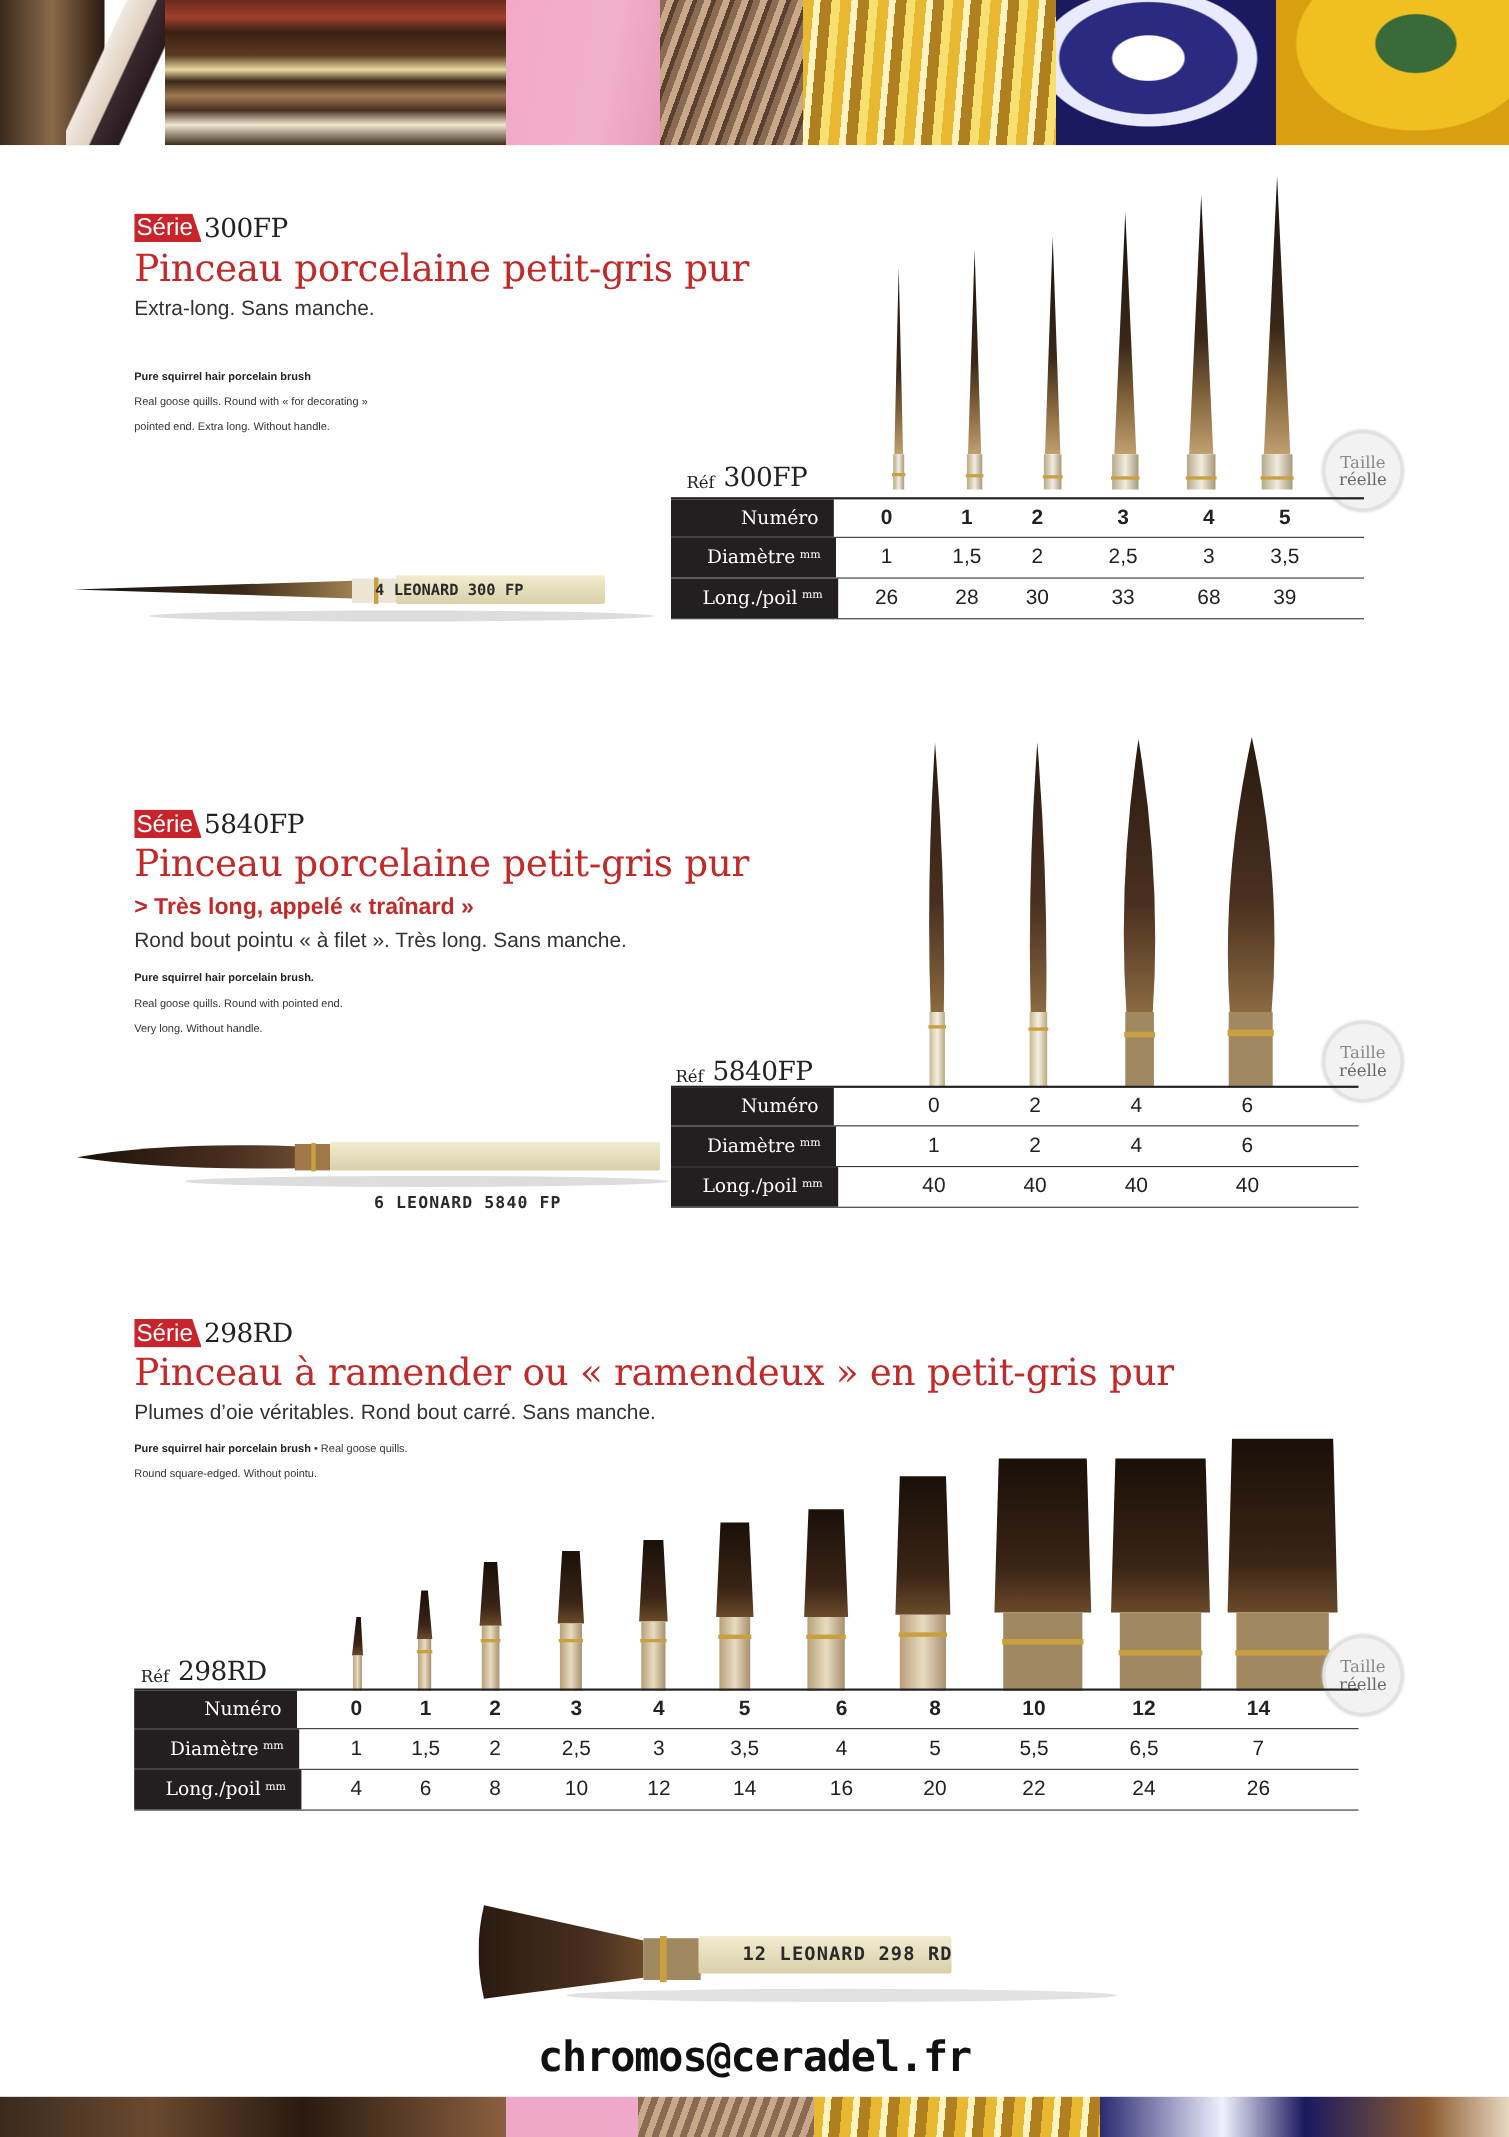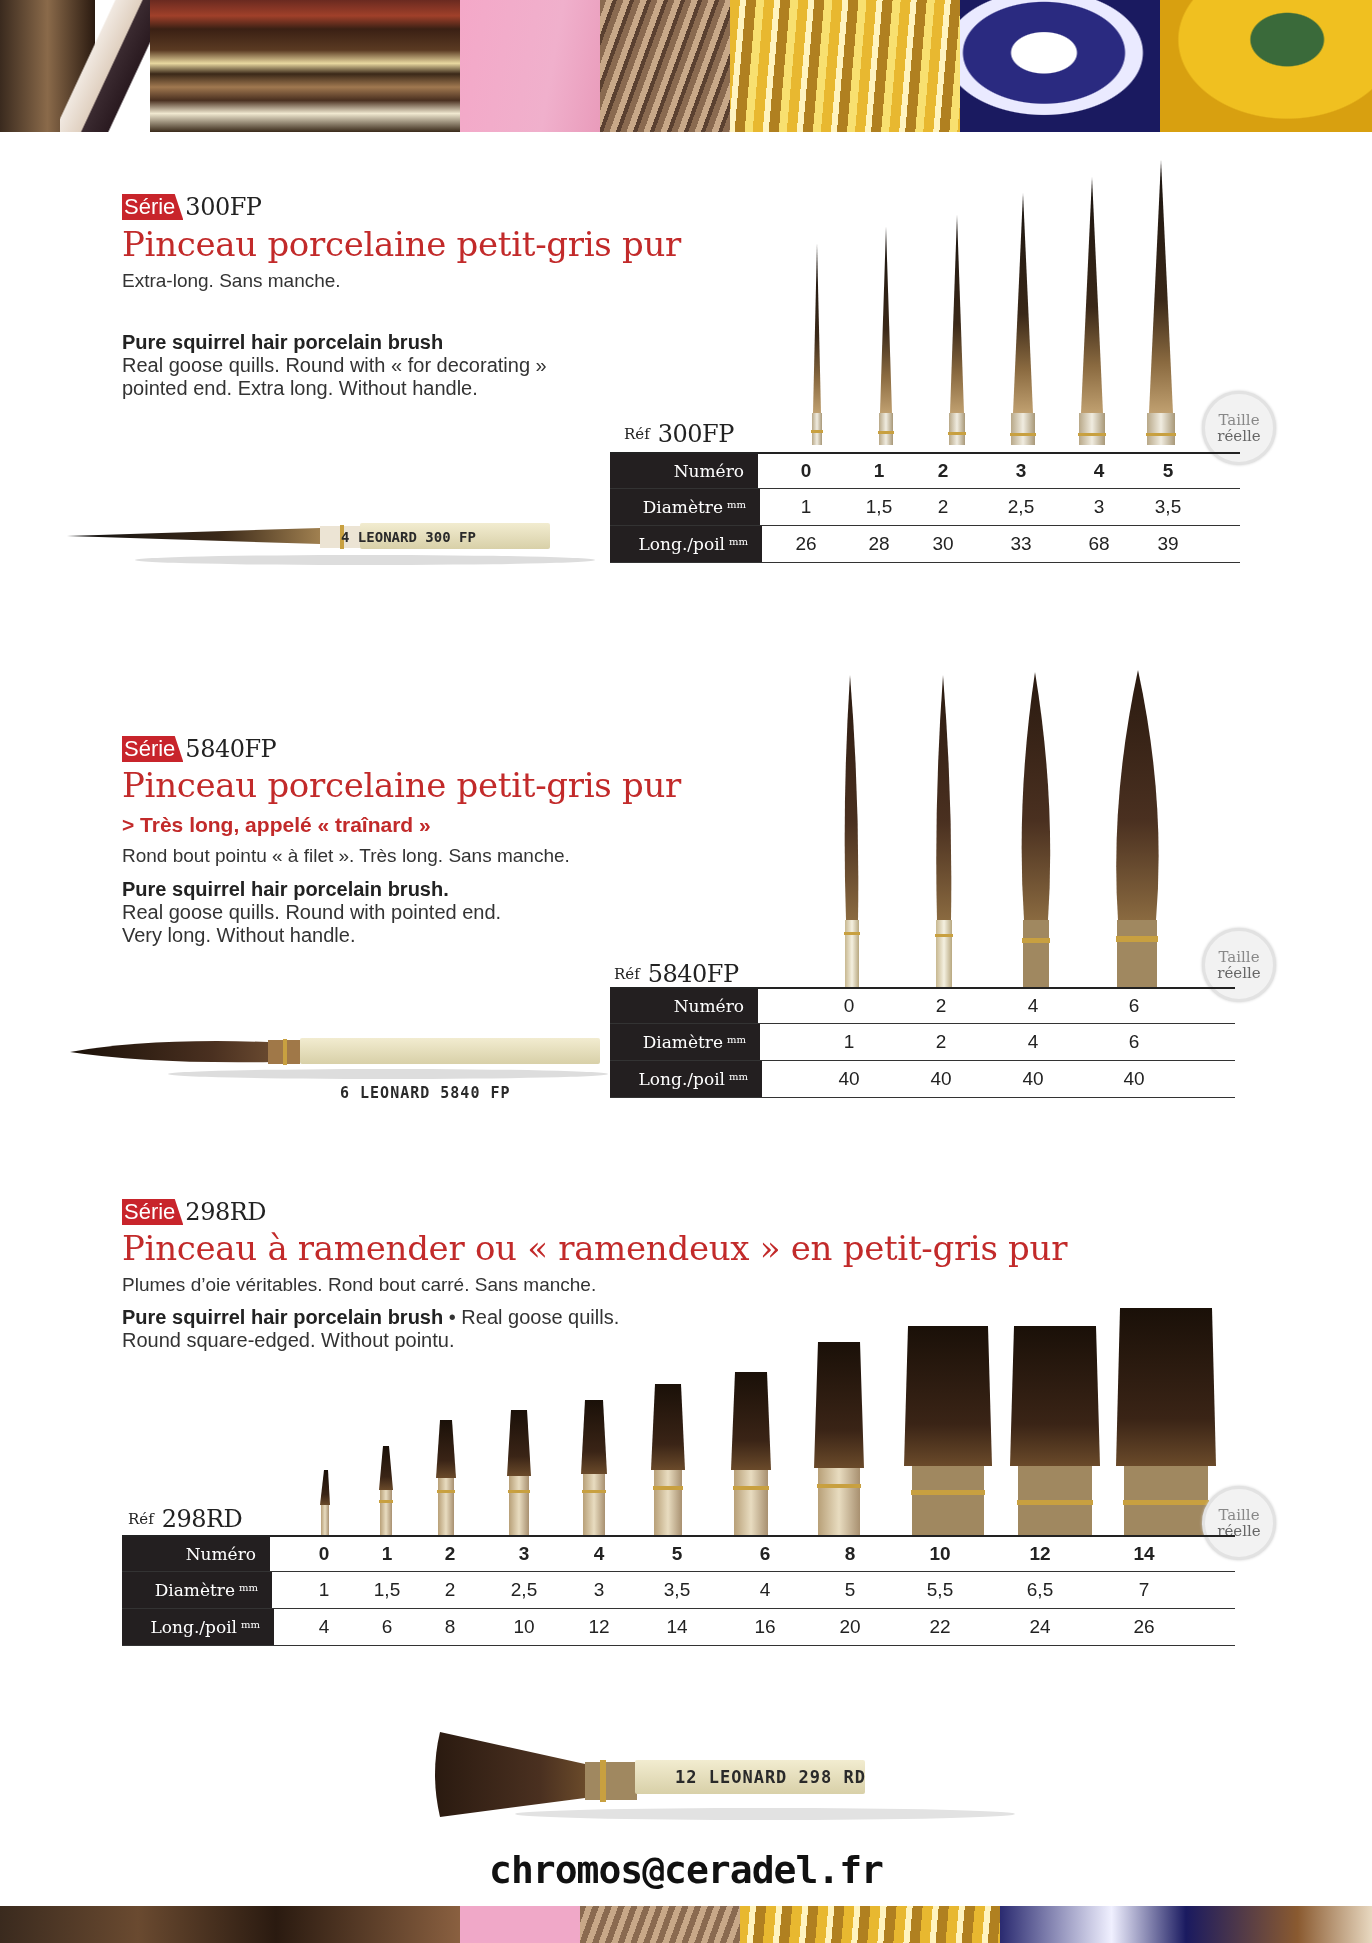--- a/index.html
+++ b/index.html
@@ -7,23 +7,23 @@
   .banner { position: absolute; left: 0; width: 1372px; overflow: hidden; }
   .banner-top { top: 0; height: 132px; }
   .banner-bottom { top: 1906px; height: 37px; }
   .strip { position: absolute; top: 0; height: 100%; }
   .serie-line { position: absolute; left: 122px; display: flex; align-items: flex-end; height: 30px; }
   .serie-tag { background: #c8242b; color: #fff; font-family: "Liberation Sans", sans-serif; font-size: 22px; padding: 0 8px 0 2px; line-height: 26px; clip-path: polygon(0 0, 86% 0, 100% 100%, 0 100%); }
   .serie-code { font-family: "DejaVu Serif", serif; font-size: 24px; color: #222; line-height: 26px; margin-left: 2px; letter-spacing: -0.5px; }
   .title { position: absolute; left: 122px; font-family: "DejaVu Serif", serif; color: #c22a2a; font-size: 34px; white-space: nowrap; letter-spacing: -0.3px; }
   .subtitle-red { position: absolute; left: 122px; color: #c22a2a; font-size: 21px; font-weight: bold; }
   .desc { position: absolute; left: 122px; font-size: 19px; color: #333; line-height: 29px; }
-  .en-desc { position: absolute; left: 122px; font-size: 20px; color: #333; line-height: 23px; }
+  .en-desc { position: absolute; left: 122px; font-size: 10px; color: #333; line-height: 23px; }
   .en-desc b { color: #222; }
-  .ref { position: absolute; font-family: "DejaVu Serif", serif; color: #222; display: flex; align-items: center; }
+  .ref { position: absolute; font-family: "DejaVu Serif", serif; color: #222; display: flex; align-items: flex-end; }
   .ref .ref-lbl { font-size: 15px; margin-right: 8px; }
   .ref .ref-code { font-size: 24px; letter-spacing: -0.5px; }
   .spec-table { position: absolute; }
   .spec-row { display: flex; align-items: center; height: 37px; border-bottom: 1.5px solid #333; }
   .spec-row:first-child { border-top: 2px solid #222; align-items: center; }
   .spec-head { background: #231f20; color: #fff; font-family: "DejaVu Serif", serif; font-size: 17px; text-align: right; padding-right: 14px; height: 100%; display: flex; align-items: center; justify-content: flex-end; flex-shrink: 0; }
   .spec-head sup { font-size: 10px; margin-left: 4px; position: relative; top: -3px; }
   .spec-cell { text-align: center; font-size: 19px; color: #222; flex-shrink: 0; }
   .spec-row.num .spec-cell { font-weight: bold; }
   .spec-row.num.light .spec-cell { font-weight: normal; }

